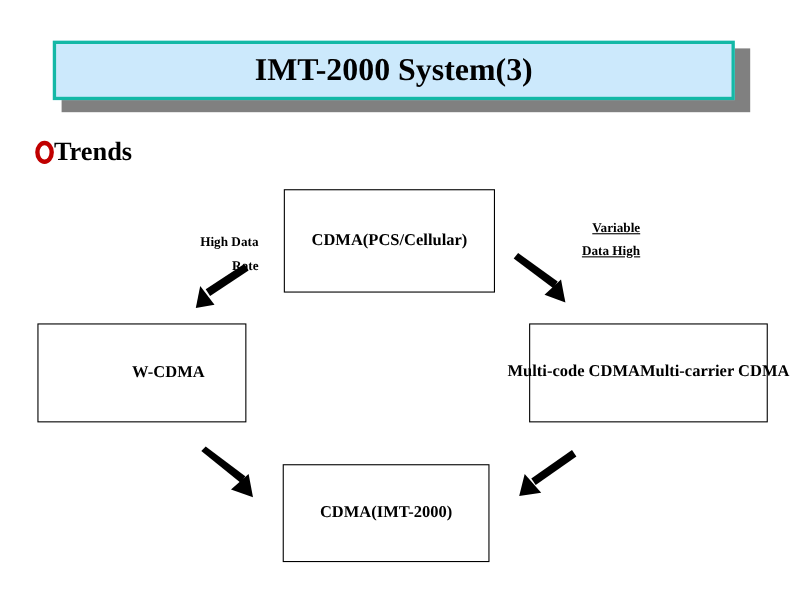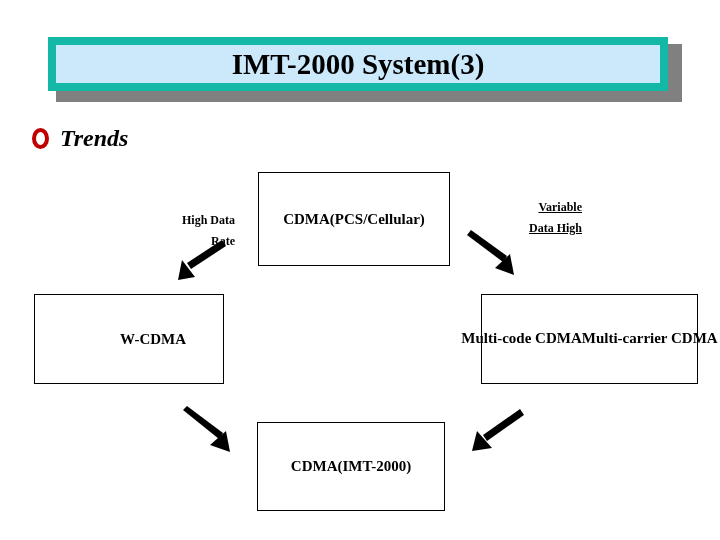--- a/index.html
+++ b/index.html
@@ -26,43 +26,41 @@
     height: 58px;
     background: #808080;
   }
   #title-box {
     position: absolute;
     left: 48px;
     top: 37px;
     width: 620px;
     height: 54px;
     background: #cce9fc;
-    border: 8px solid #14b8a6;
+    border: 3px solid #14b8a6;
     box-sizing: border-box;
     display: flex;
     align-items: center;
     justify-content: center;
   }
   #title-text {
     font-size: 29px;
     font-weight: bold;
     color: #000000;
     letter-spacing: 0px;
     white-space: nowrap;
   }
 
   
   #trends-row {
     position: absolute;
     left: 32px;
     top: 126px;
     display: flex;
     align-items: center;
-    gap: 11px;
-    font-style: italic;
   }
   #trends-bullet {
     width: 17px;
     height: 21px;
     border: 4px solid #c00000;
     border-radius: 50%;
     box-sizing: border-box;
     flex: none;
   }
   #trends-label {

